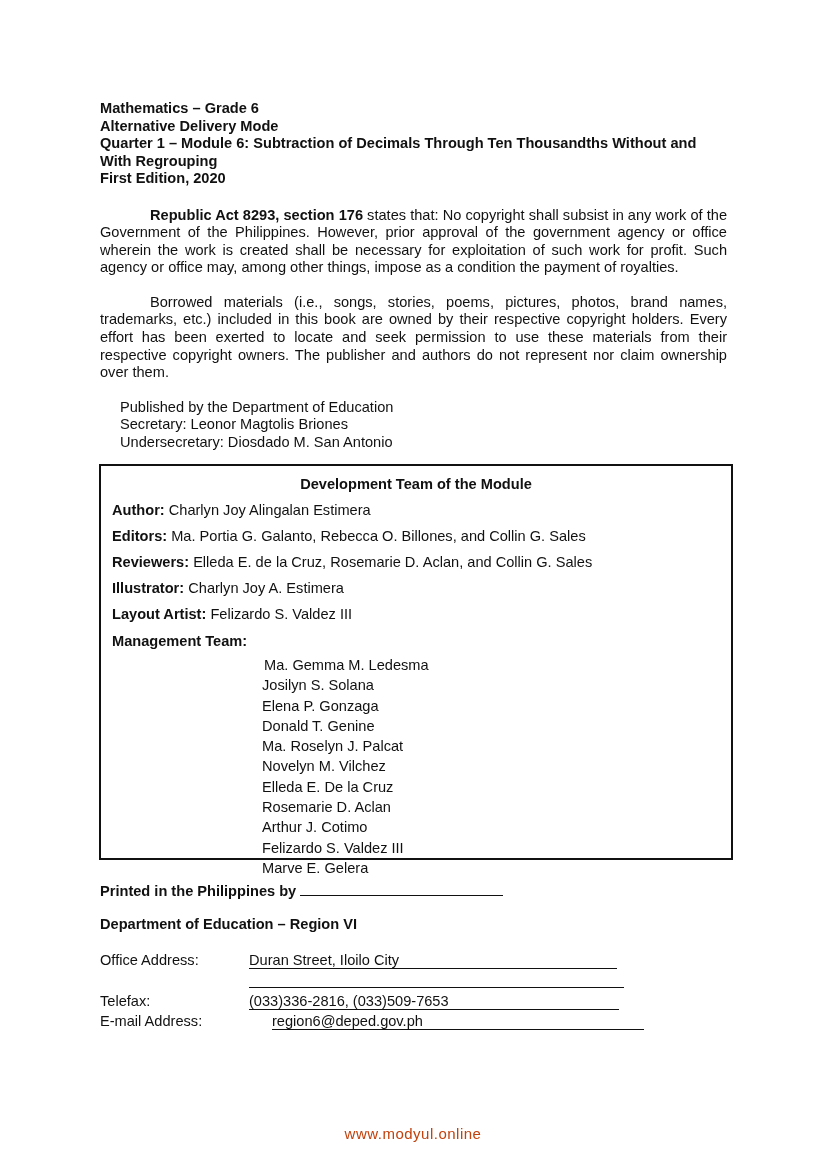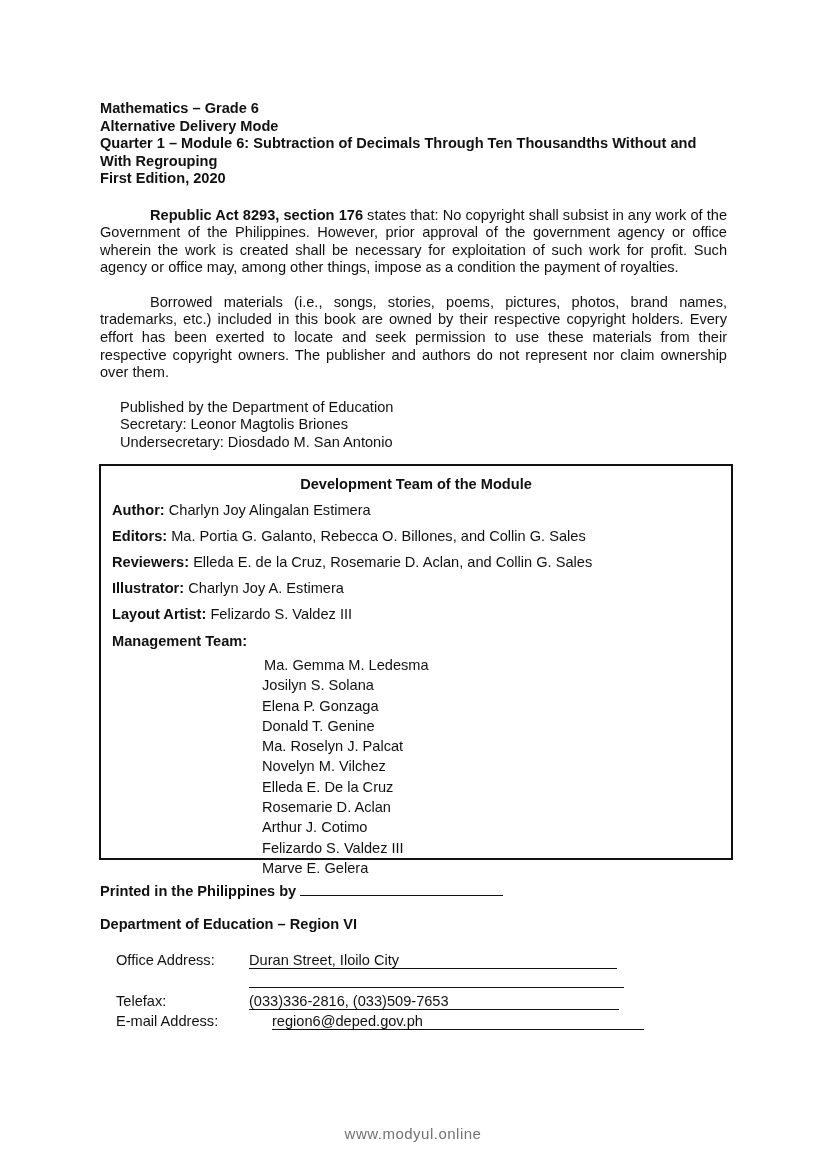--- a/index.html
+++ b/index.html
@@ -27,25 +27,25 @@
     .team-row { margin-left: 11px; margin-top: 8px; line-height: 18px; }
     .team-row b { font-weight: bold; }
     .mgmt { margin-left: 11px; margin-top: 8px; display: flex; }
     .mgmt-label { font-weight: bold; width: 150px; line-height: 20.3px; }
     .mgmt-list { line-height: 20.3px; }
     .mgmt-list div:first-child { margin-left: 2px; margin-top: 24px; }
     .printed { position: absolute; left: 100px; top: 881px; font-weight: bold; }
     .blank-line { display: inline-block; width: 203px; border-bottom: 1px solid #111; height: 14px; vertical-align: baseline; margin-left: 4px; }
     .region { position: absolute; left: 100px; top: 916px; font-weight: bold; }
     .addr { position: absolute; left: 100px; width: 530px; }
-    .addr .lbl { position: absolute; left: 16px; }
+    .addr .lbl { position: absolute; left: 0; }
     .addr .val { position: absolute; left: 149px; border-bottom: 1px solid #111; white-space: nowrap; }
     .watermark {
       position: absolute; top: 1125px; left: 0; width: 826px; text-align: center;
-      color: #737373; font-size: 15px; letter-spacing: 0.5px;
+      color: #c2410c; font-size: 15px; letter-spacing: 0.5px;
     }
   </style>
 </head>
 <body>
 
 <div class="page">
   <div class="title-block">
     <div>Mathematics – Grade 6</div>
     <div>Alternative Delivery Mode</div>
     <div>Quarter 1 – Module 6: Subtraction of Decimals Through Ten Thousandths Without and</div>

